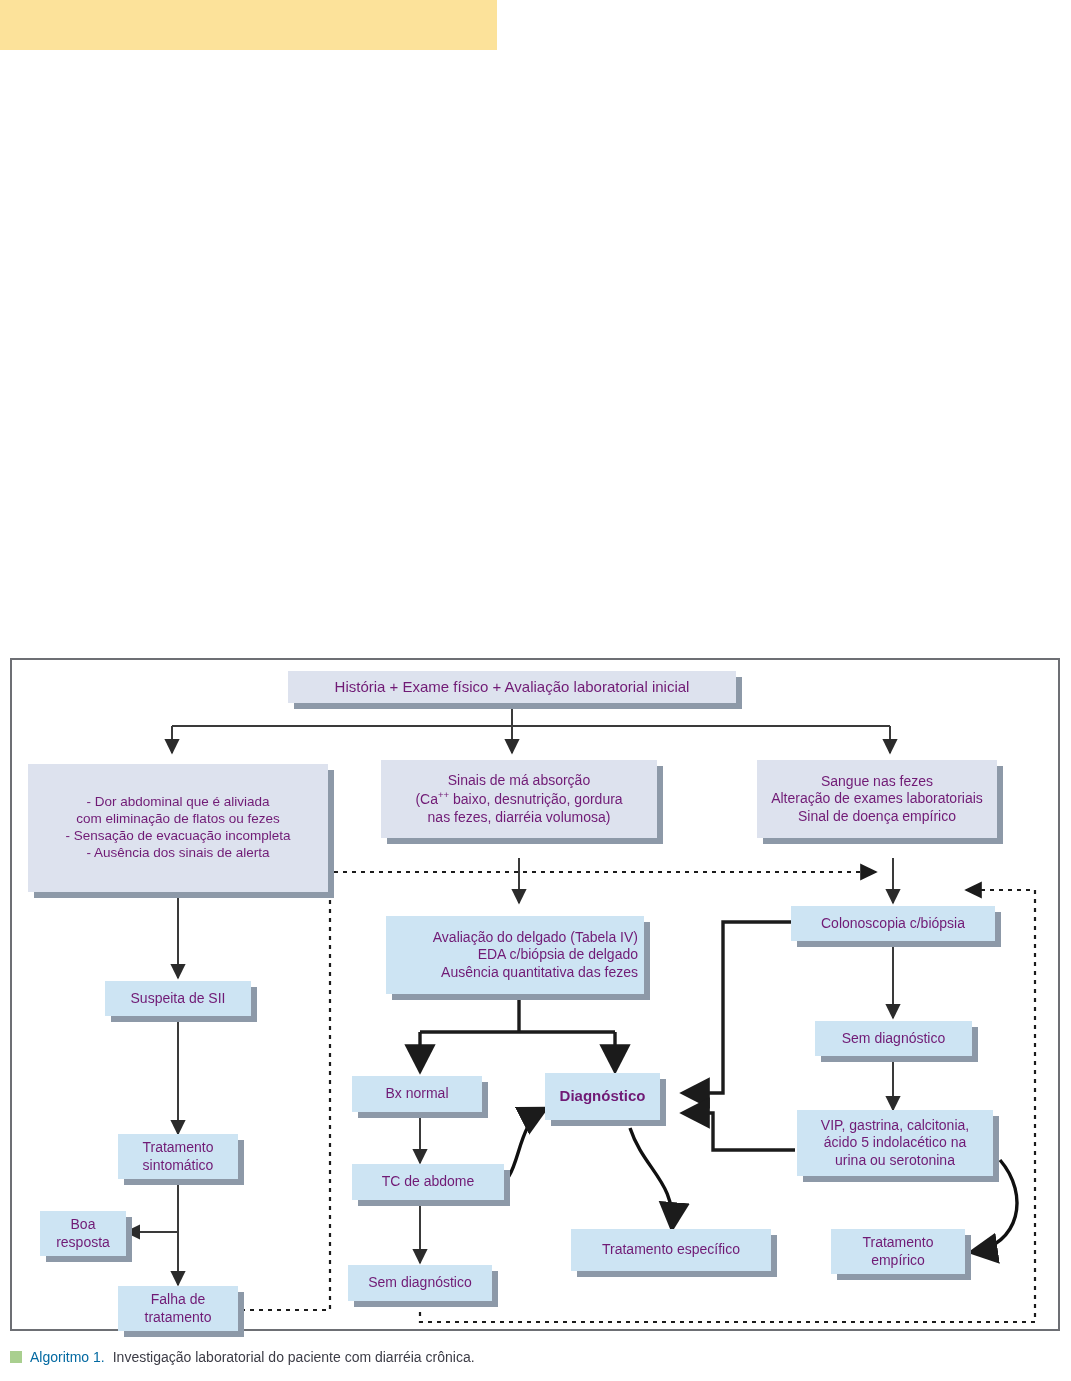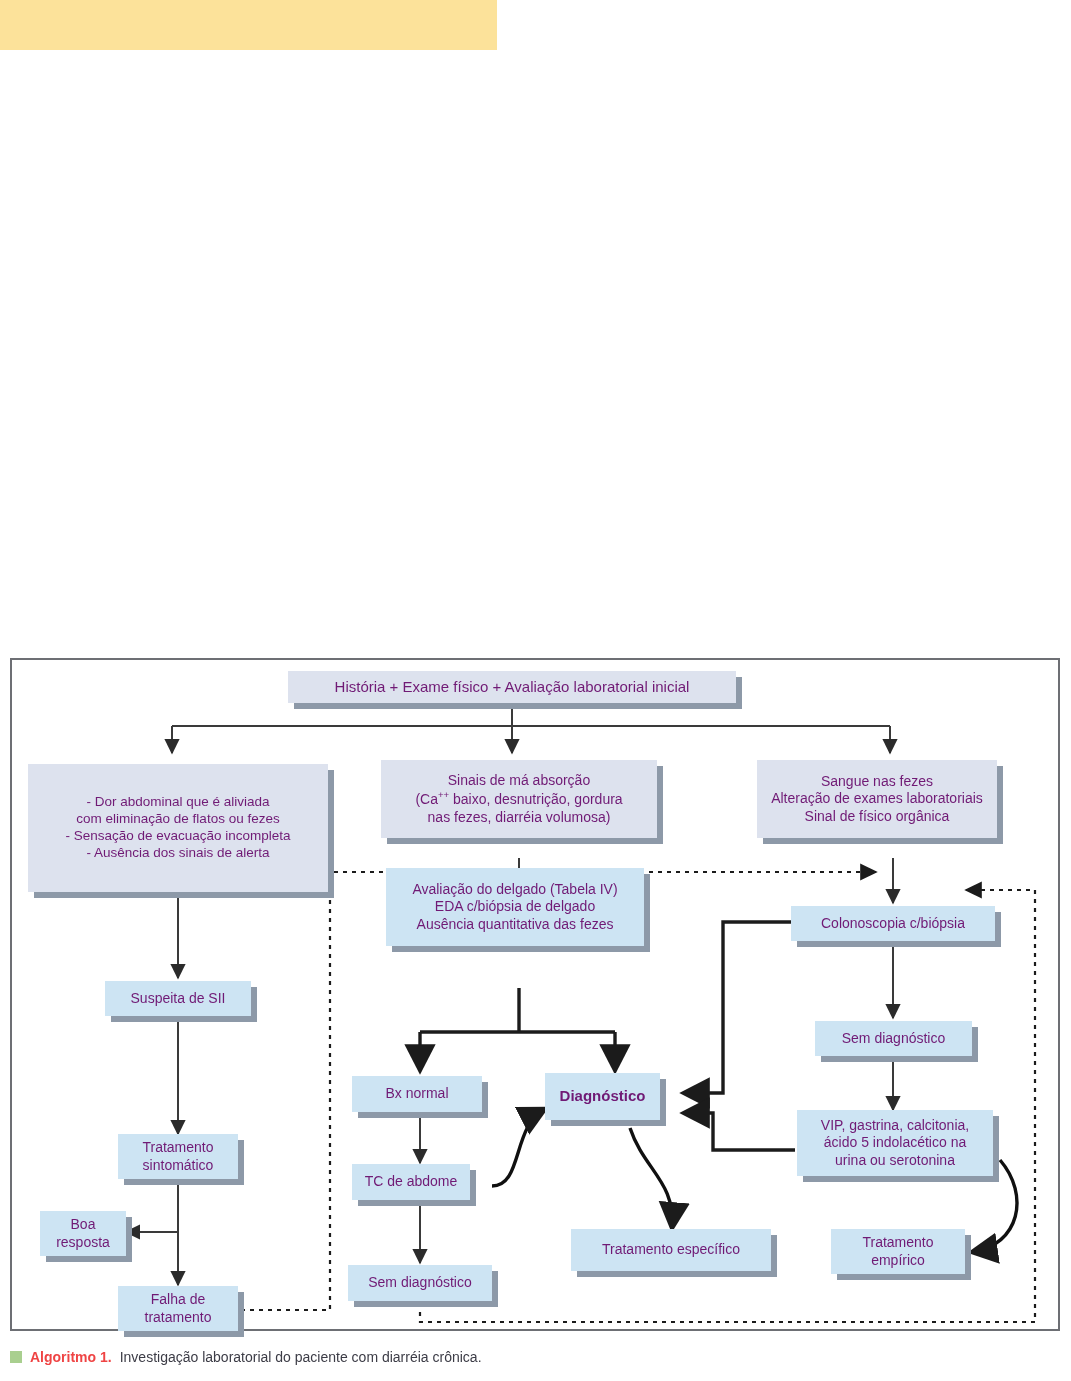--- a/index.html
+++ b/index.html
@@ -27,21 +27,21 @@
 
   .f13{font-size:13.5px;}
   .f14{font-size:14px;}
   .f15{font-size:15px;}
 
   sup{font-size:0.68em;vertical-align:super;}
 
   .caption{position:absolute;left:10px;top:1349px;width:900px;
            font-size:14px;color:#3c3c46;display:flex;align-items:center;gap:8px;}
   .capsq{width:12px;height:12px;background:#a9cf8f;display:inline-block;flex:0 0 auto;}
-  .capbold{font-weight:bold;color:#ef4444;}
+  .capbold{font-weight:normal;color:#0369a1;}
 </style>
 </head>
 <body>
 
 <div class="yellow-banner"></div>
 
 <div class="figure-frame"></div>
 
 <svg class="canvas" viewBox="0 0 1071 1381" xmlns="http://www.w3.org/2000/svg">
   <defs>
@@ -133,25 +133,25 @@
     <div><span>(Ca</span><sup>++</sup><span> baixo, desnutrição, gordura</span></div>
     <div>nas fezes, diarréia volumosa)</div>
   </span>
 </div>
 
 <div class="bx lav f14" style="left:757px;top:760px;width:240px;height:78px;">
   <span class="face"></span>
   <span class="inner">
     <div>Sangue nas fezes</div>
     <div>Alteração de exames laboratoriais</div>
-    <div>Sinal de físico orgânica</div>
-  </span>
-</div>
-
-<div class="bx blue f14" style="left:386px;top:868px;width:258px;height:78px;">
+    <div>Sinal de doença empírico</div>
+  </span>
+</div>
+
+<div class="bx blue f14" style="left:386px;top:916px;width:258px;height:78px;text-align:right;">
   <span class="face"></span>
   <span class="inner">
     <div>Avaliação do delgado (Tabela IV)</div>
     <div>EDA c/biópsia de delgado</div>
     <div>Ausência quantitativa das fezes</div>
   </span>
 </div>
 
 <div class="bx blue f14" style="left:791px;top:906px;width:204px;height:35px;">
   <span class="face"></span>
@@ -188,21 +188,21 @@
 </div>
 
 <div class="bx blue f14" style="left:118px;top:1134px;width:120px;height:45px;">
   <span class="face"></span>
   <span class="inner">
     <div>Tratamento</div>
     <div>sintomático</div>
   </span>
 </div>
 
-<div class="bx blue f14" style="left:352px;top:1164px;width:118px;height:36px;">
+<div class="bx blue f14" style="left:352px;top:1164px;width:152px;height:36px;">
   <span class="face"></span>
   <span class="inner">TC de abdome</span>
 </div>
 
 <div class="bx blue f14" style="left:40px;top:1211px;width:86px;height:45px;">
   <span class="face"></span>
   <span class="inner">
     <div>Boa</div>
     <div>resposta</div>
   </span>

